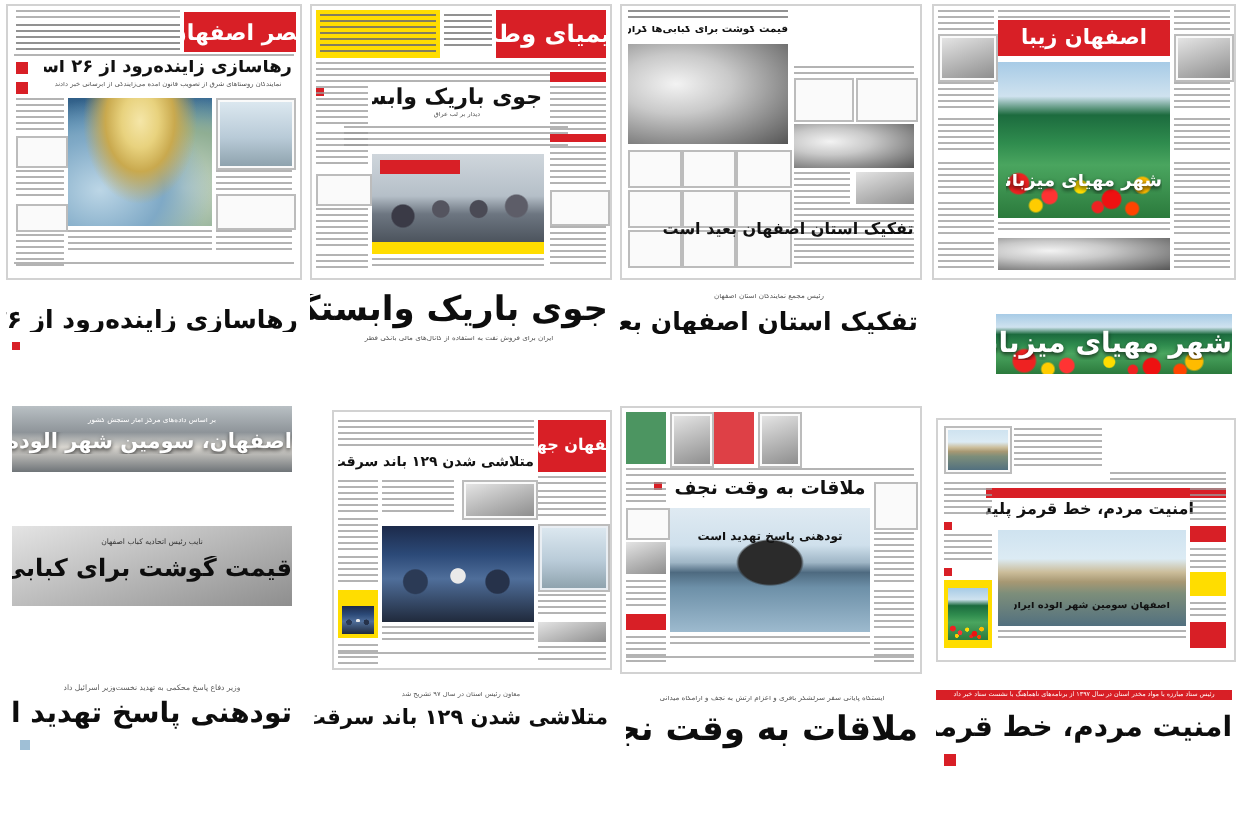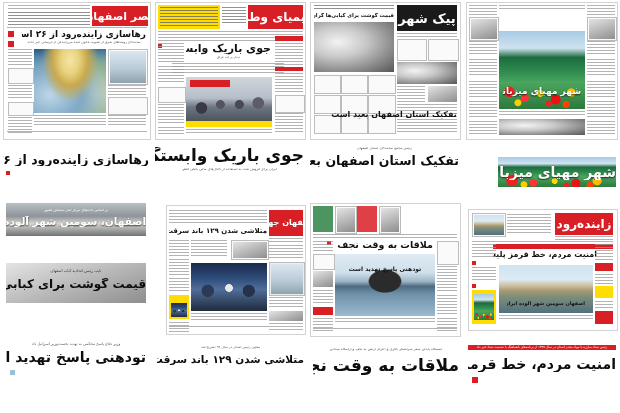--- a/index.html
+++ b/index.html
@@ -182,21 +182,20 @@
     </div>
     <div class="banner" style="left:3px;top:144px;width:149px;height:34px;">
       <div class="btext" style="top:3px;font-size:17px;">جوی باریک وابستگی</div>
       <div class="bsub" style="top:24px;font-size:3.6px;">ایران برای فروش نفت به استفاده از کانال‌های مالی بانکی قطر</div>
     </div>
   </div>
 
   <div class="cell" style="left:307px;top:0;width:155px;height:195px;">
     <div class="paper" style="left:3px;top:2px;width:149px;height:136px;">
       <div class="tl dark" style="left:3px;top:2px;width:80px;height:6px;"></div>
-      <div class="masthead blkbox" style="left:86px;top:2px;width:60px;height:26px;font-size:13px;">پیک شهر</div>
       <div class="hl" style="left:3px;top:10px;width:80px;height:7px;font-size:5.2px;">قیمت گوشت برای کبابی‌ها گران‌تر است</div>
       <div class="photo ph-bw" style="left:3px;top:19px;width:80px;height:50px;"></div>
       <div class="tl" style="left:86px;top:30px;width:60px;height:4px;"></div>
       <div class="col" style="left:86px;top:36px;width:60px;height:96px;">
         <div class="box" style="left:0;top:0;width:28px;height:20px;"></div>
         <div class="box" style="left:31px;top:0;width:29px;height:20px;"></div>
         <div class="photo ph-bw" style="left:0;top:23px;width:60px;height:22px;"></div>
         <div class="tl" style="left:0;top:47px;width:28px;height:16px;"></div>
         <div class="photo ph-grey" style="left:31px;top:47px;width:29px;height:16px;"></div>
         <div class="tl" style="left:0;top:65px;width:60px;height:28px;"></div>
@@ -216,20 +215,21 @@
     </div>
     <div class="banner" style="left:3px;top:146px;width:149px;height:32px;">
       <div class="bsub" style="top:1px;font-size:3.6px;">رئیس مجمع نمایندگان استان اصفهان</div>
       <div class="btext" style="top:8px;font-size:12.5px;">تفکیک استان اصفهان بعید است</div>
     </div>
   </div>
 
   <div class="cell" style="left:462px;top:0;width:158px;height:195px;">
     <div class="paper" style="left:4px;top:2px;width:150px;height:136px;">
       <div class="tl" style="left:32px;top:2px;width:86px;height:4px;"></div>
+      <div class="masthead" style="left:32px;top:7px;width:86px;height:18px;background:#d81f26;font-size:10.5px;">اصفهان زیبا</div>
       <div class="photo ph-flower" style="left:32px;top:28px;width:86px;height:78px;">
         <div class="hl onphoto" style="left:4px;top:56px;width:78px;height:10px;font-size:9px;color:#fff;text-shadow:0 1px 2px rgba(0,0,0,.8);">شهر مهیای میزبانی شد</div>
       </div>
       <div class="tl" style="left:32px;top:108px;width:86px;height:5px;"></div>
       <div class="col" style="left:2px;top:2px;width:28px;height:130px;">
         <div class="tl" style="left:0;top:0;width:28px;height:10px;"></div>
         <div class="box" style="left:0;top:12px;width:28px;height:22px;">
             <div class="photo ph-grey" style="left:1px;top:1px;width:26px;height:20px;"></div>
           </div>
         <div class="tl" style="left:0;top:36px;width:28px;height:14px;"></div>
@@ -360,21 +360,20 @@
       <div class="btext" style="top:10px;font-size:17px;">ملاقات به وقت نجف</div>
     </div>
   </div>
 
   <div class="cell" style="left:462px;top:195px;width:158px;height:218px;">
     <div class="paper" style="left:6px;top:14px;width:148px;height:120px;">
       <div class="box" style="left:3px;top:3px;width:32px;height:22px;">
         <div class="photo ph-city" style="left:1px;top:1px;width:30px;height:20px;"></div>
       </div>
       <div class="tl" style="left:38px;top:4px;width:44px;height:20px;"></div>
-      <div class="masthead" style="left:86px;top:3px;width:58px;height:22px;background:#d81f26;font-size:12px;">زاینده‌رود</div>
       <div class="tl" style="left:86px;top:26px;width:58px;height:4px;"></div>
       <div class="rule" style="left:3px;top:31px;width:141px;"></div>
       <div class="redbox" style="left:24px;top:34px;width:120px;height:5px;"></div>
       <div class="hl" style="left:24px;top:41px;width:104px;height:10px;font-size:8px;">امنیت مردم، خط قرمز پلیس است</div>
       <div class="photo ph-city" style="left:30px;top:55px;width:94px;height:48px;">
         <div class="hl" style="left:8px;top:36px;width:78px;height:7px;font-size:5px;color:#111;">اصفهان سومین شهر آلوده ایران است</div>
       </div>
       <div class="col" style="left:3px;top:34px;width:24px;height:80px;">
         <div class="tl" style="left:0;top:0;width:24px;height:14px;"></div>
         <div class="redbox" style="left:0;top:17px;width:4px;height:4px;"></div>

